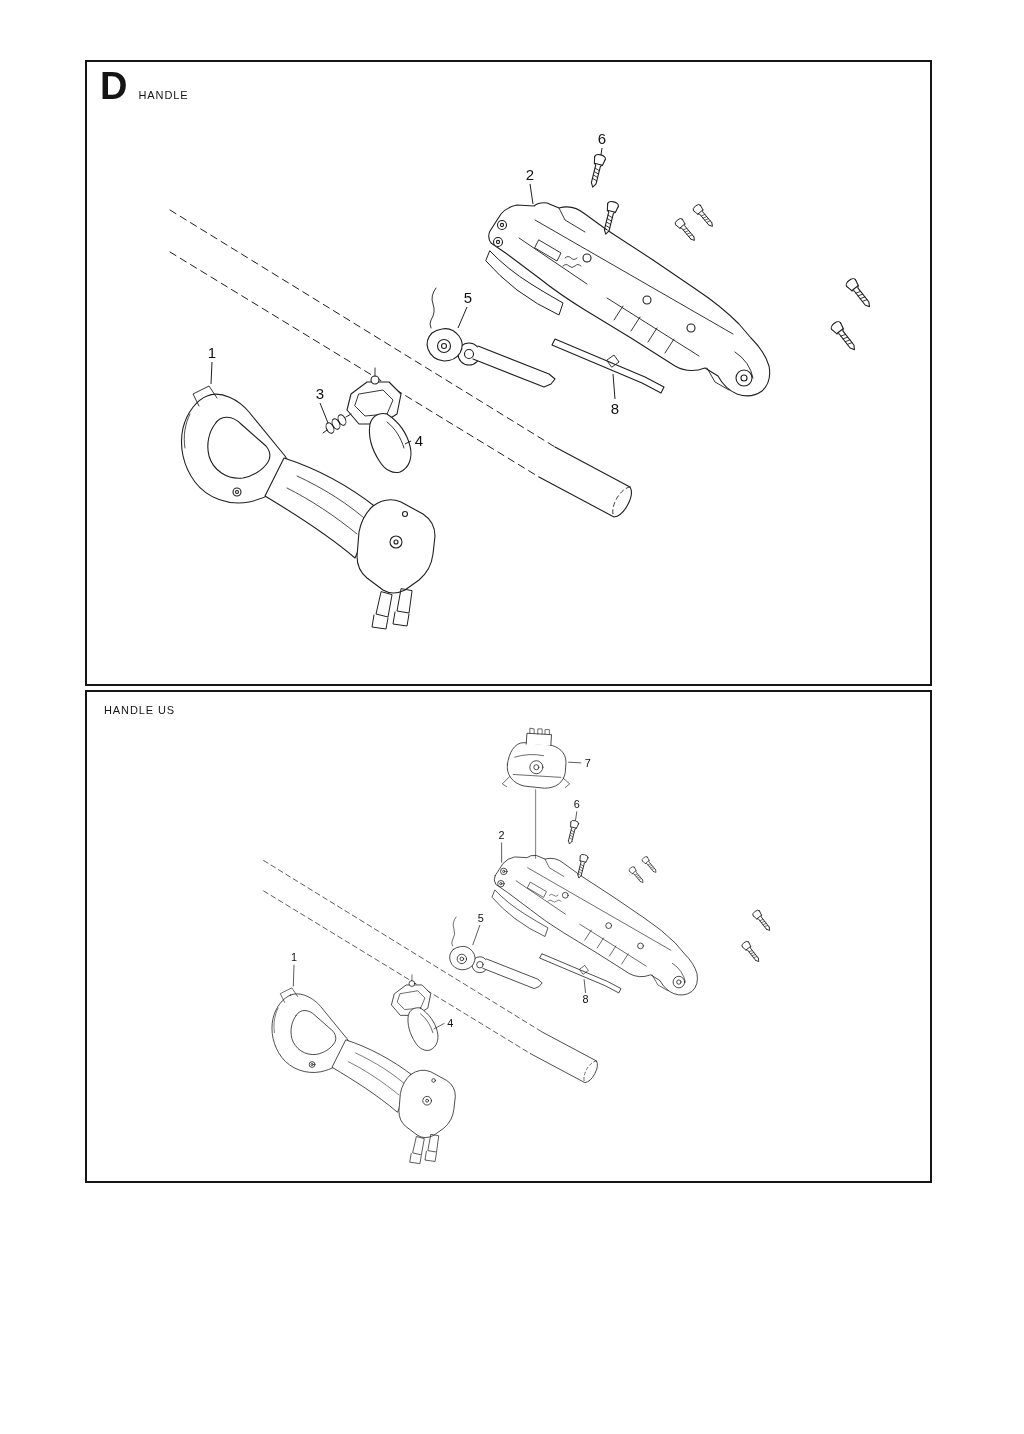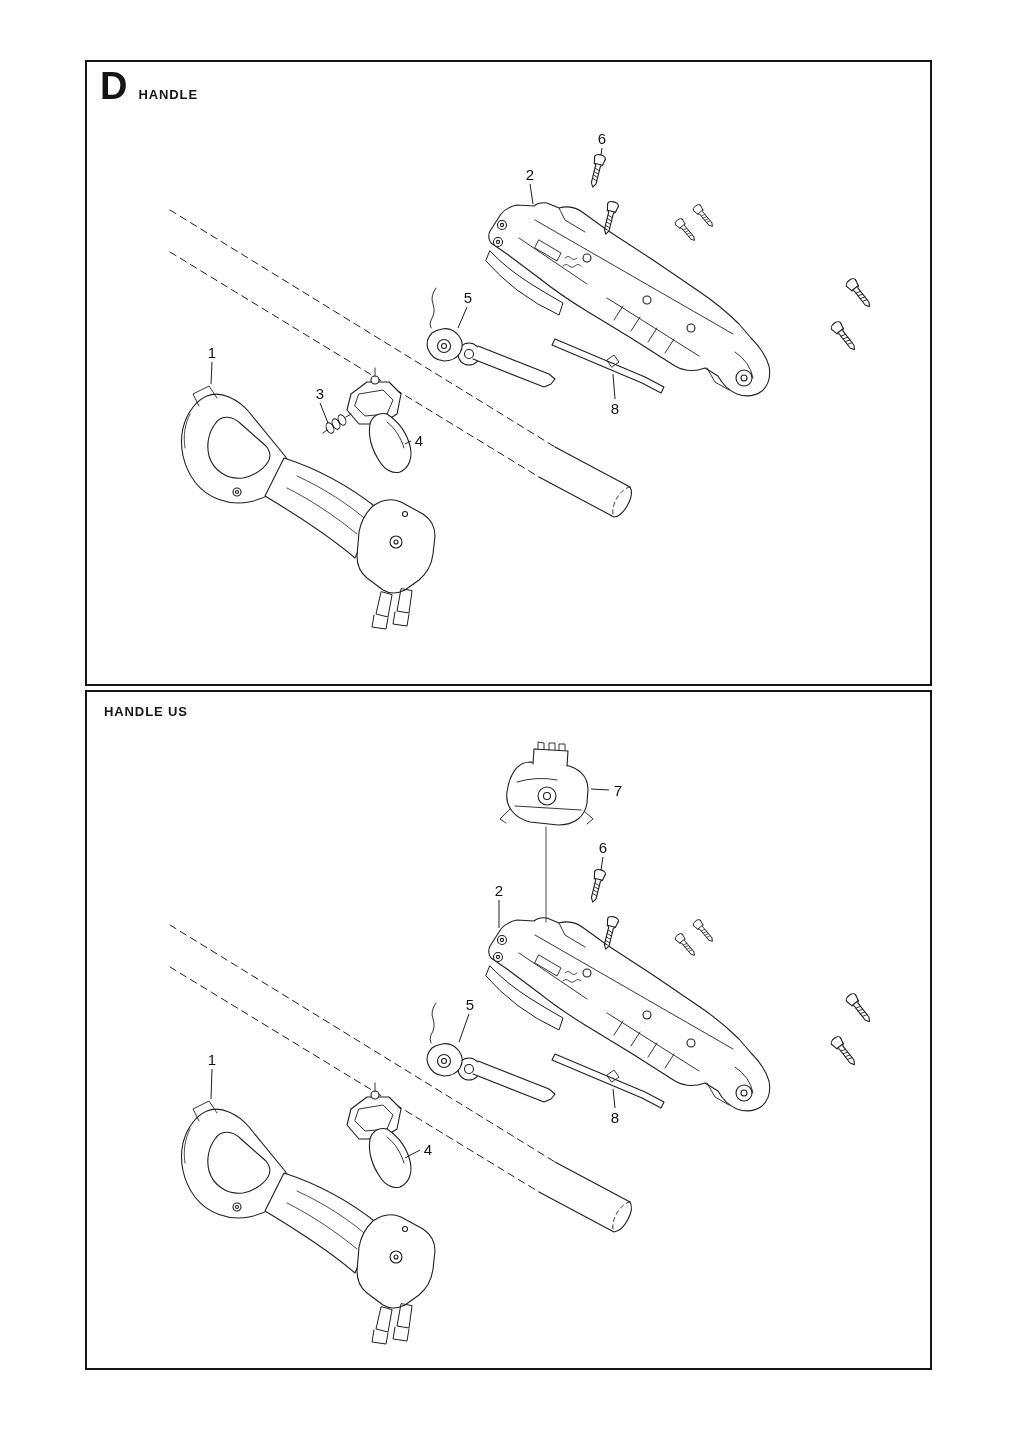--- a/index.html
+++ b/index.html
@@ -10,30 +10,30 @@
     font-family:"Liberation Sans", sans-serif;
     color:#151515;
     overflow:hidden;
   }
   .panel {
     position:absolute; left:85px; width:847px;
     border:2px solid #161616; background:#ffffff;
     box-sizing:border-box;
   }
   #panel-handle { top:60px; height:626px; }
-  #panel-handle-us { top:690px; height:680px; }
+  #panel-handle-us { top:690px; height:493px; }
   .panel-header {
     position:absolute; left:13px; top:5px;
     display:flex; align-items:baseline; gap:11px; z-index:3;
   }
   .section-letter {
     font-size:38px; font-weight:bold; line-height:1; letter-spacing:0;
   }
   .panel-title {
-    font-size:13px; font-weight:bold; letter-spacing:0.9px;
+    font-size:11px; font-weight:normal; letter-spacing:0.9px;
   }
   #panel-handle-us .panel-header { left:17px; top:12px; }
   svg.diagram {
     position:absolute; left:0; top:0; width:100%; height:100%; display:block;
   }
   .callout-num {
     font-family:"Liberation Sans", sans-serif;
     font-size:15px; fill:#111; stroke:none;
     text-anchor:middle;
   }

